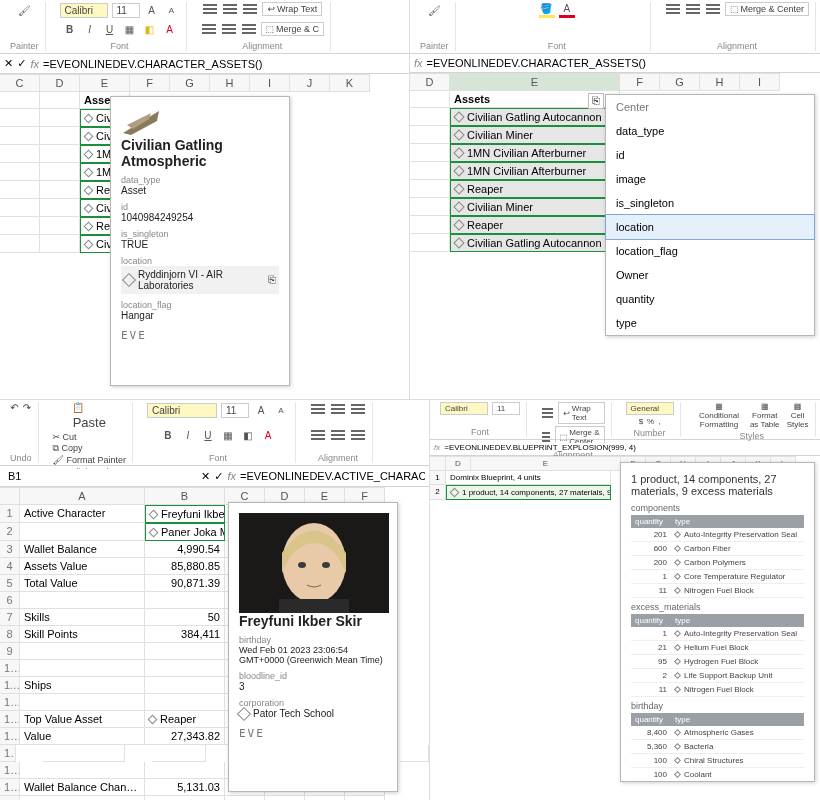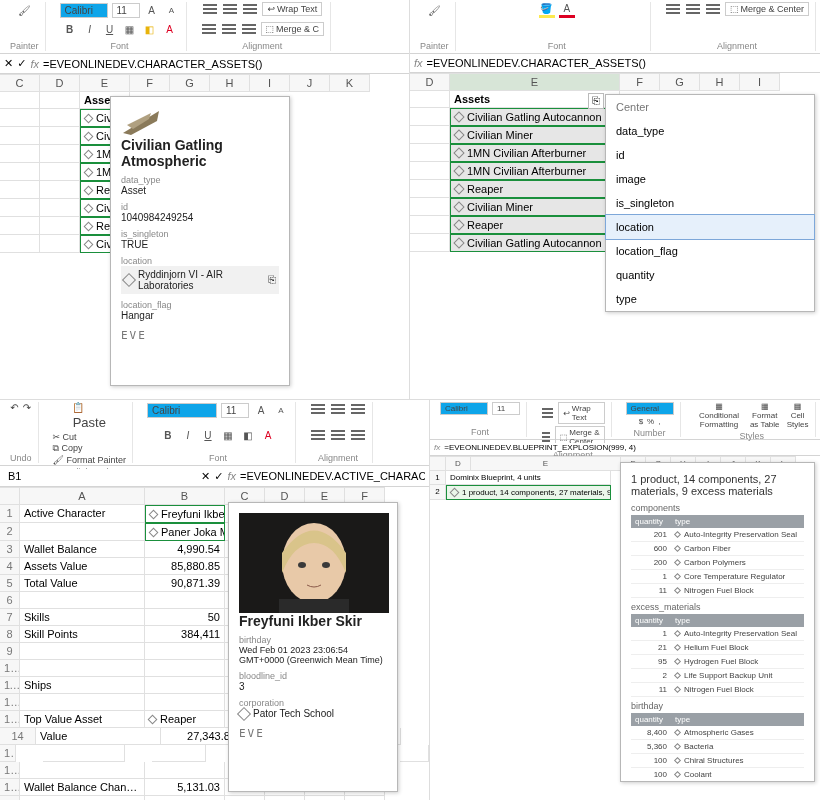--- a/index.html
+++ b/index.html
@@ -3,21 +3,21 @@
 <meta charset="utf-8">
 <style>
   * { box-sizing: border-box; margin: 0; padding: 0; font-family: "Segoe UI", sans-serif; }
   body { background: #fff; width: 820px; height: 800px; position: relative; overflow: hidden; }
 
   
   .ribbon { display: flex; align-items: flex-start; gap: 8px; padding: 2px 4px; border-bottom: 1px solid #d4d4d4; font-size: 10px; color: #444; height: 54px; }
   .rgroup { display: flex; flex-direction: column; align-items: center; gap: 2px; border-right: 1px solid #e6e6e6; padding: 0 6px; height: 100%; justify-content: space-between;}
   .rgroup .label { font-size: 9px; color: #888; }
   .rrow { display: flex; gap: 4px; align-items: center; }
-  .fontbox { border: 1px solid #ccc; background:#0ea5e9; padding: 1px 4px; font-size: 10px; min-width:48px;}
+  .fontbox { border: 1px solid #ccc; background:#fef9c3; padding: 1px 4px; font-size: 10px; min-width:48px;}
   .sizebox { border: 1px solid #ccc; background:#fff; padding: 1px 4px; font-size: 10px; width:28px;}
   .ibtn { width: 16px; height: 16px; display:flex; align-items:center; justify-content:center; color:#555; }
   .ibtn.b { font-weight:bold;} .ibtn.i{font-style:italic;} .ibtn.u{text-decoration:underline;}
   .alnbtn { width:16px;height:14px; position:relative;}
   .alnbtn::before{content:"";position:absolute;left:1px;right:1px;top:2px;height:2px;background:#666;box-shadow:0 4px 0 #666,0 8px 0 #666;}
   .mergebtn{border:1px solid #ccc;padding:1px 4px;font-size:9px;display:flex;align-items:center;gap:2px;}
 
   
   .fbar{display:flex;align-items:center;gap:4px;padding:3px 4px;border-bottom:1px solid #d4d4d4;font-size:11px;}
   .fbar .fx{font-style:italic;color:#888;}
@@ -274,20 +274,21 @@
   <div class="fieldmenu" style="left:195px;top:94px;width:210px">
     <div style="position:absolute;left:-18px;top:-2px;width:16px;height:16px;border:1px solid #bbb;display:flex;align-items:center;justify-content:center;background:#fff;font-size:10px">⎘</div>
     <div class="hdr">Center</div>
     <div id="q2menu">
         <div class="item">data_type</div>
         <div class="item">id</div>
         <div class="item">image</div>
         <div class="item">is_singleton</div>
         <div class="item sel">location</div>
         <div class="item">location_flag</div>
+        <div class="item">Owner</div>
         <div class="item">quantity</div>
         <div class="item">type</div>
       </div>
   </div>
 </div>
 
 <div id="q3">
   <div class="ribbon" style="height:66px">
     <div class="rgroup">
       <div class="rrow">
@@ -470,21 +471,21 @@
         <div style="display: flex;">
           <div class="cell" style="width:20px;background:#f7f7f7;text-align:center;color:#777">13</div>
           <div class="cell" style="width:125px">Top Value Asset</div>
           <div class="cell" style="width:80px;display:flex;align-items:center"><span class="diamond" style="width:7px;height:7px"></span>Reaper</div>
           <div class="cell" style="width:40px"></div>
           <div class="cell" style="width:40px"></div>
           <div class="cell" style="width:40px"></div>
           <div class="cell" style="width:40px"></div>
         </div>
         <div style="display: flex;">
-          <div class="cell" style="width:36px;background:#f7f7f7;text-align:center;color:#777">14</div>
+          <div class="cell" style="width:20px;background:#f7f7f7;text-align:center;color:#777">14</div>
           <div class="cell" style="width:125px">Value</div>
           <div class="cell" style="width:80px;text-align:right">27,343.82</div>
           <div class="cell" style="width:40px"></div>
           <div class="cell" style="width:40px"></div>
           <div class="cell" style="width:40px"></div>
           <div class="cell" style="width:40px"></div>
         </div>
         <div style="display: flex; gap: 27px;">
           <div class="cell" style="width:20px;background:#f7f7f7;text-align:center;color:#777">15</div>
           <div class="cell" style="width:125px"></div>

